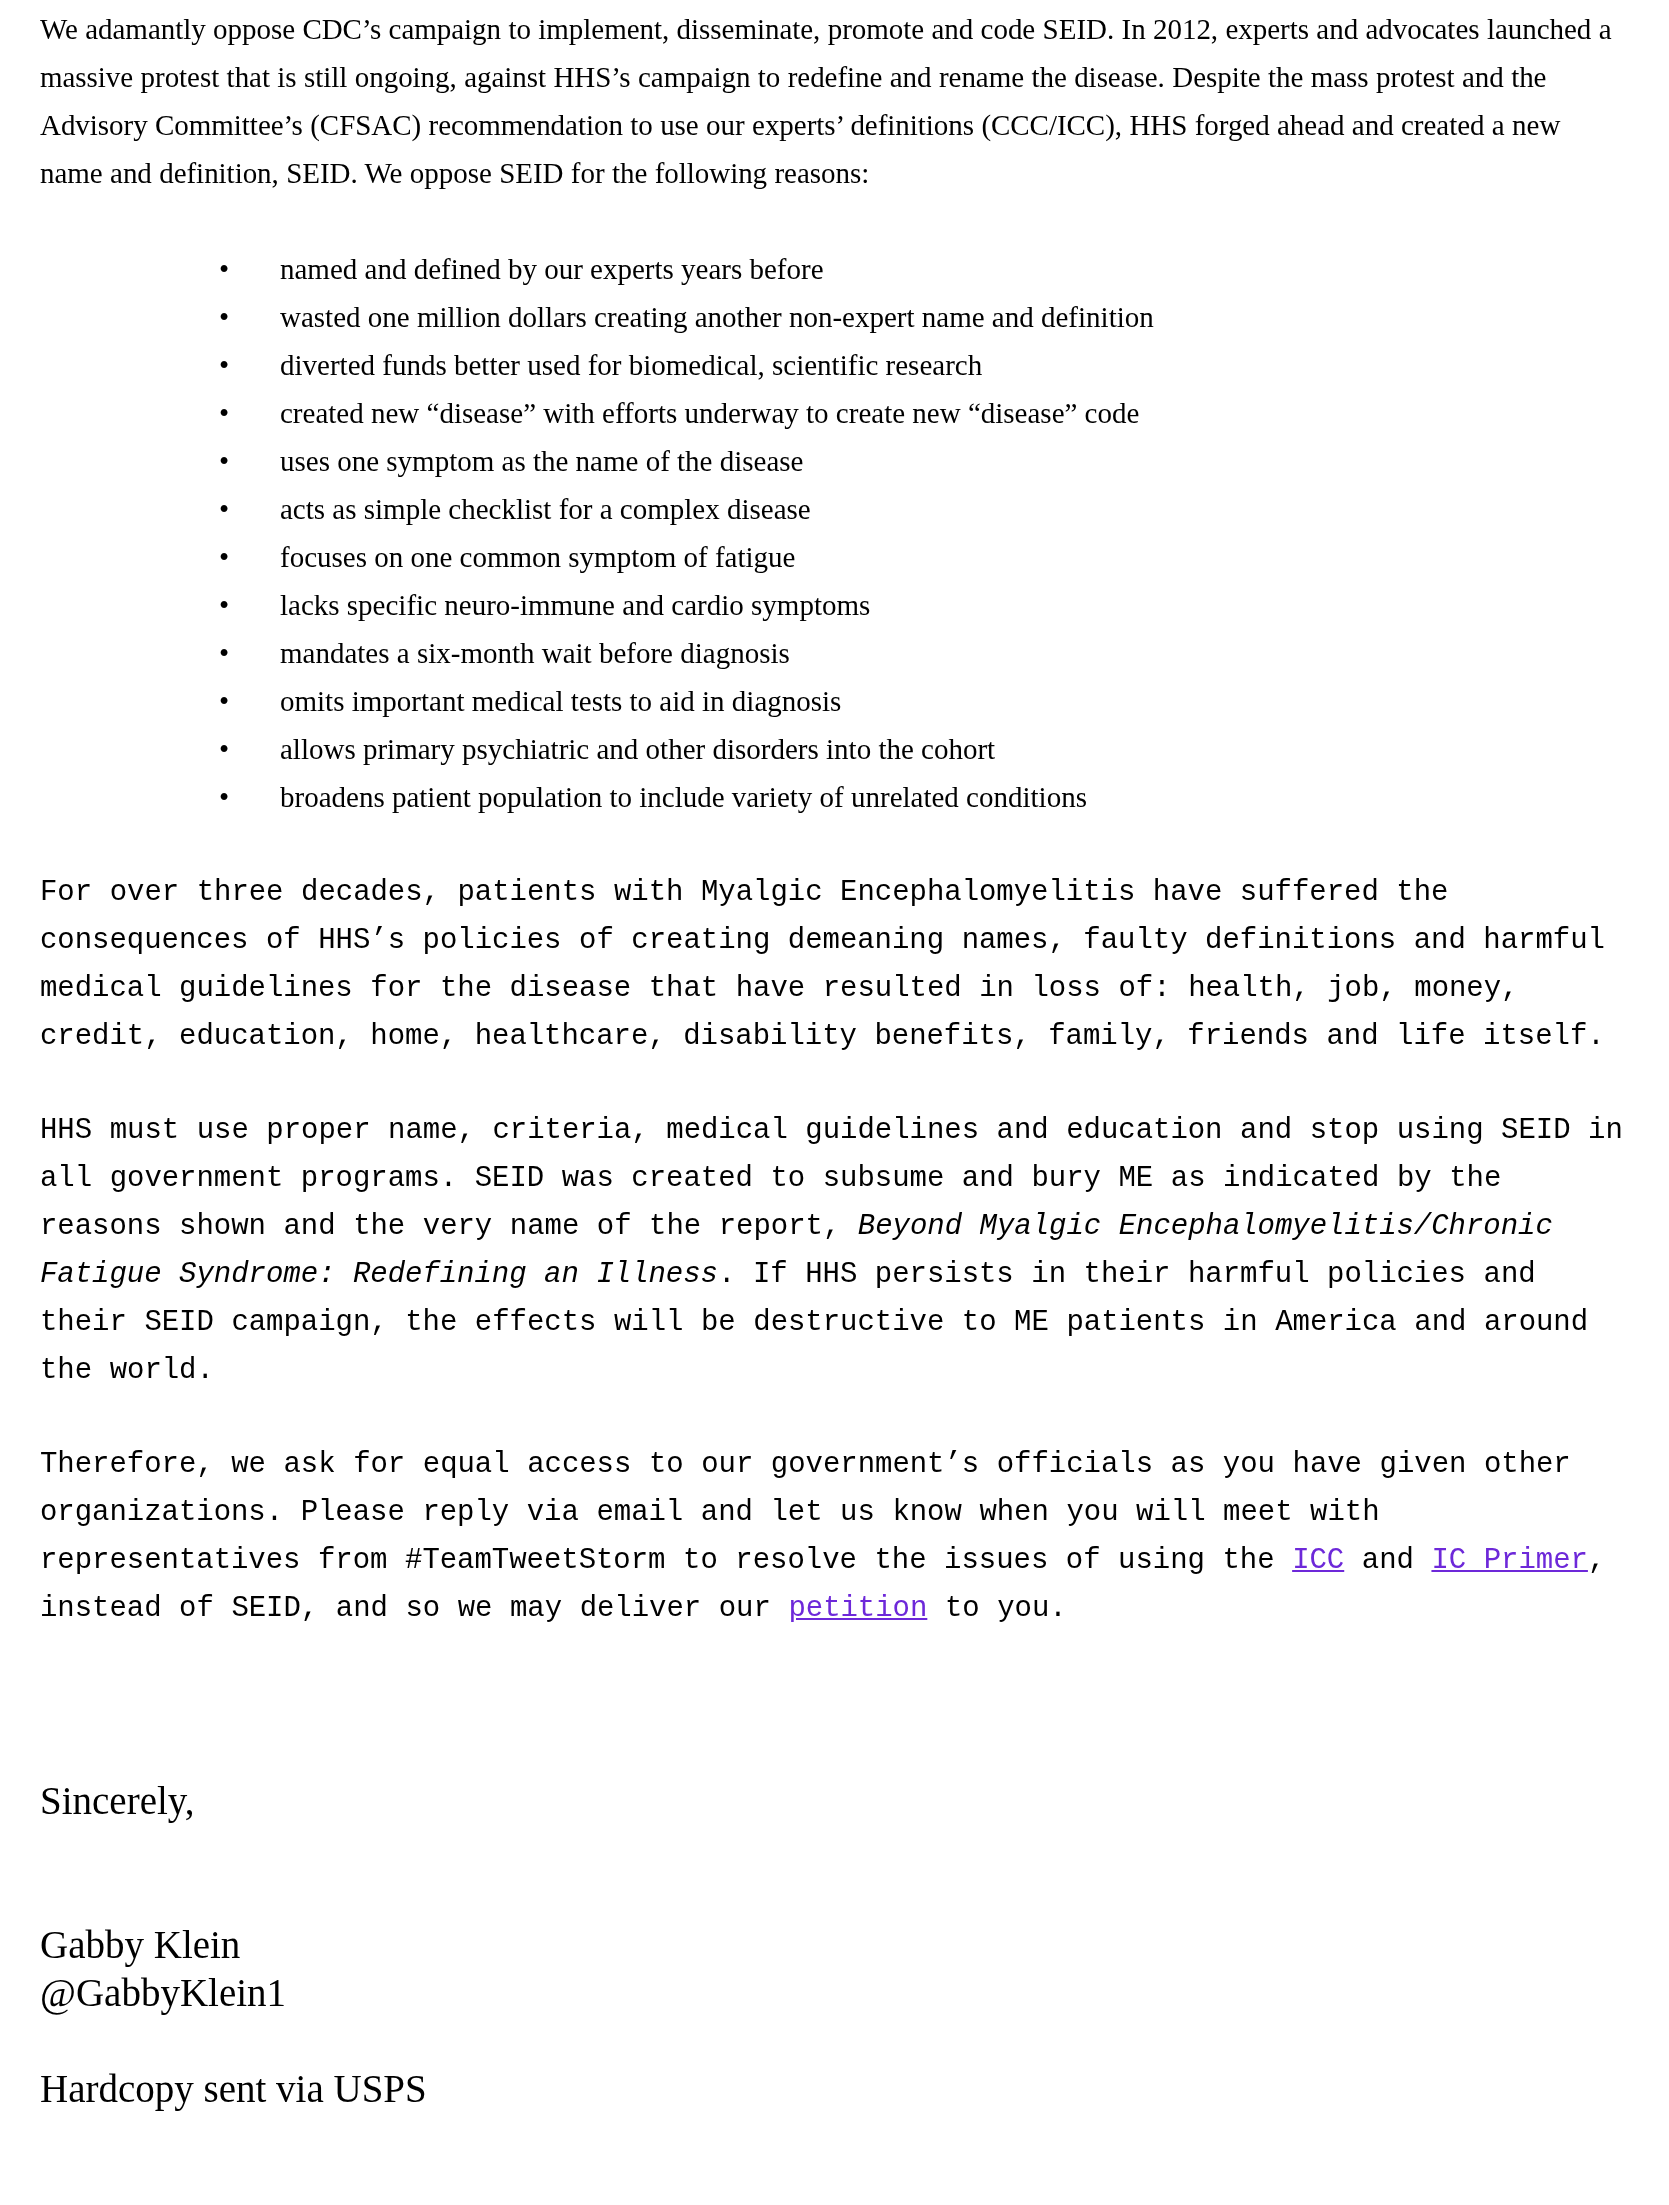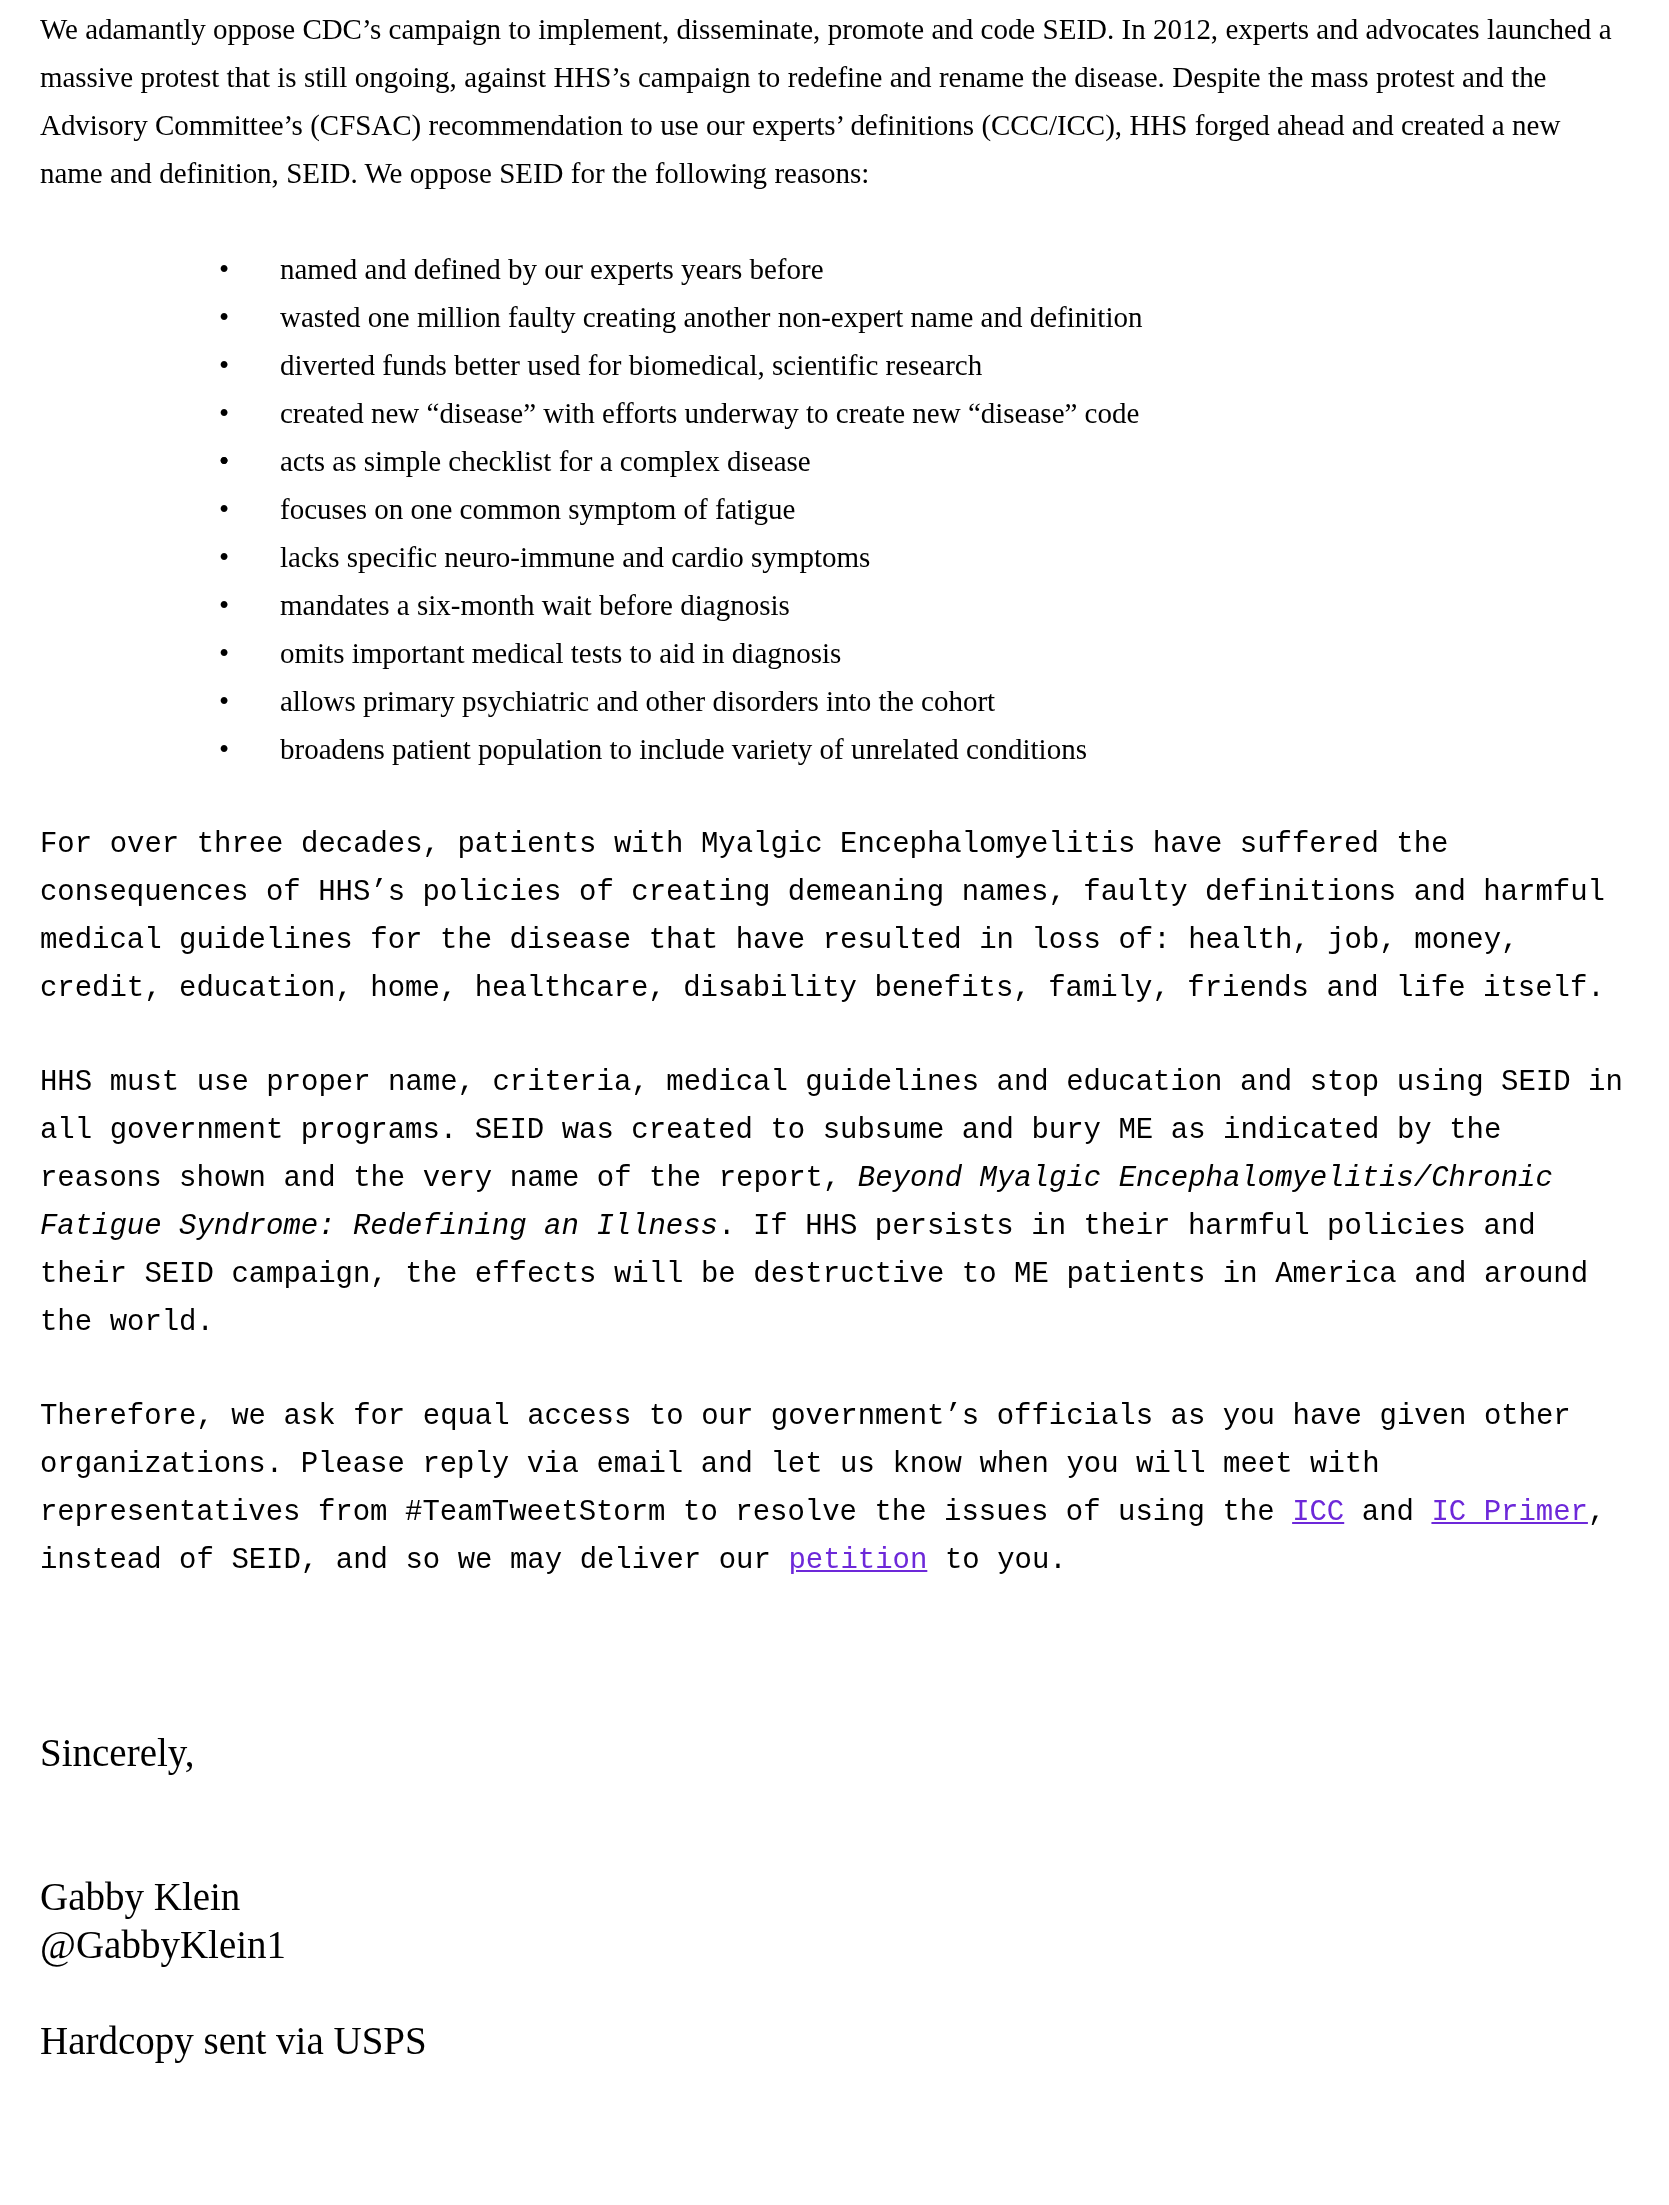--- a/index.html
+++ b/index.html
@@ -86,32 +86,33 @@
 
   <div class="gap-lg"></div>
 
   <ul class="bullets">
     <li>
       <span class="bullet-marker">•</span>
       <span>named and defined by our experts years before</span>
     </li>
     <li>
       <span class="bullet-marker">•</span>
-      <span>wasted one million faulty creating another non-expert name and definition</span>
+      <span>wasted one million dollars creating another non-expert name and definition</span>
     </li>
     <li>
       <span class="bullet-marker">•</span>
       <span>diverted funds better used for biomedical, scientific research</span>
     </li>
     <li>
       <span class="bullet-marker">•</span>
       <span>created new “disease” with efforts underway to create new “disease” code</span>
     </li>
     <li>
       <span class="bullet-marker">•</span>
+      <span>uses one symptom as the name of the disease</span>
     </li>
     <li>
       <span class="bullet-marker">•</span>
       <span>acts as simple checklist for a complex disease</span>
     </li>
     <li>
       <span class="bullet-marker">•</span>
       <span>focuses on one common symptom of fatigue</span>
     </li>
     <li>

